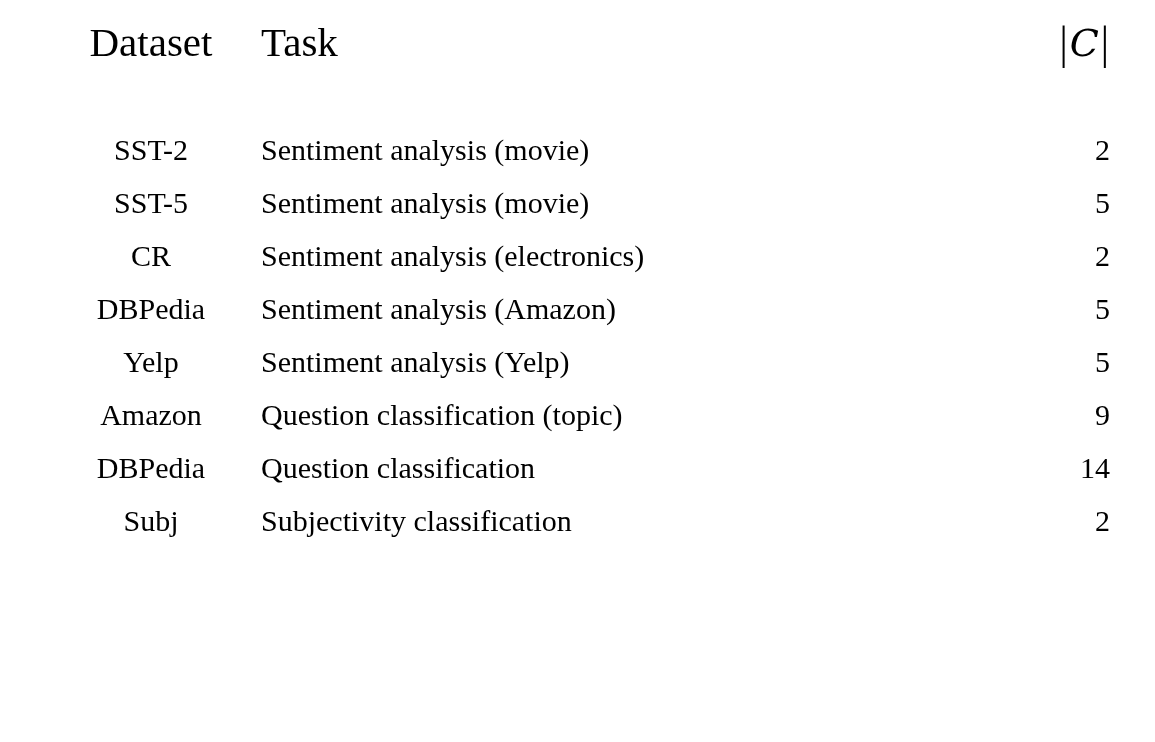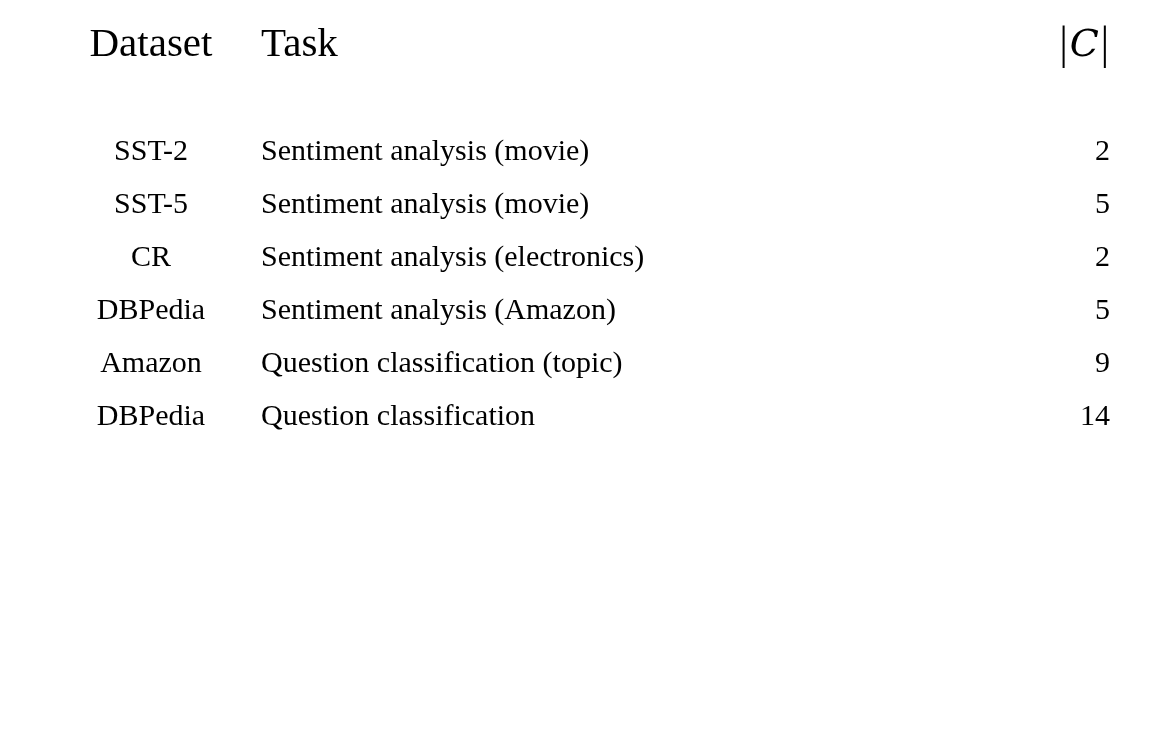--- a/index.html
+++ b/index.html
@@ -157,28 +157,38 @@
         <td class="col-dataset">CR</td>
         <td class="col-task">Sentiment analysis (electronics)</td>
         <td class="col-count">2</td>
       </tr>
       <tr class="data-row">
         <td class="col-dataset">DBPedia</td>
         <td class="col-task">Sentiment analysis (Amazon)</td>
         <td class="col-count">5</td>
       </tr>
       <tr class="data-row">
+        <td class="col-dataset">Yelp</td>
+        <td class="col-task">Sentiment analysis (Yelp)</td>
+        <td class="col-count">5</td>
+      </tr>
+      <tr class="data-row">
         <td class="col-dataset">Amazon</td>
         <td class="col-task">Question classification (topic)</td>
         <td class="col-count">9</td>
       </tr>
       <tr class="data-row">
         <td class="col-dataset">DBPedia</td>
         <td class="col-task">Question classification</td>
         <td class="col-count">14</td>
+      </tr>
+      <tr class="data-row">
+        <td class="col-dataset">Subj</td>
+        <td class="col-task">Subjectivity classification</td>
+        <td class="col-count">2</td>
       </tr>
       <tr class="spacer-bottom">
         <td></td>
         <td></td>
         <td></td>
       </tr>
     </tbody>
 
     <tbody>
         <tr class="rule-bottom">

